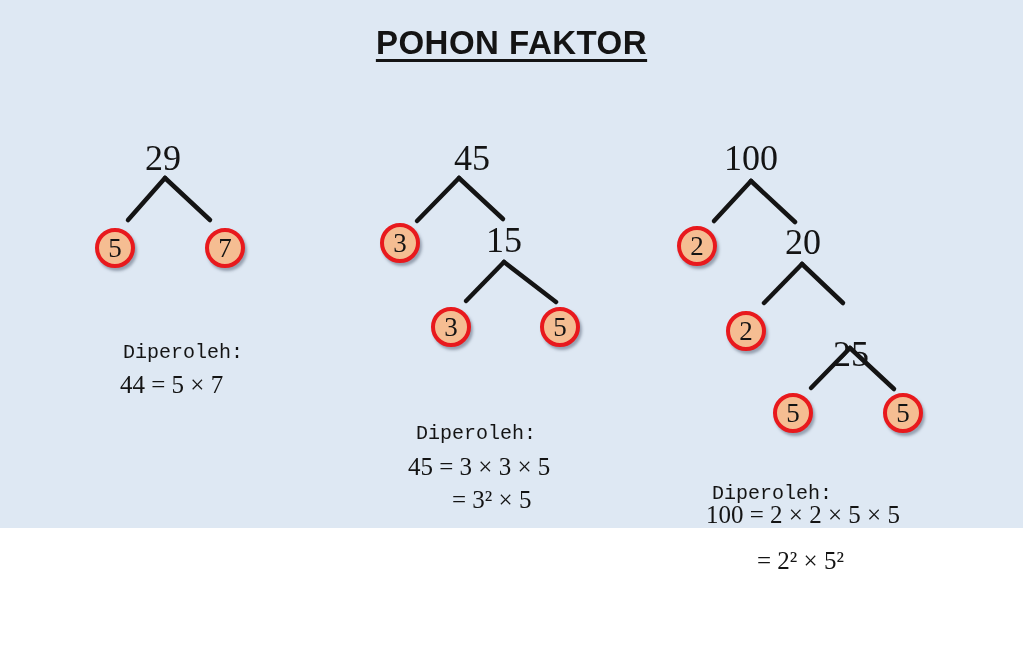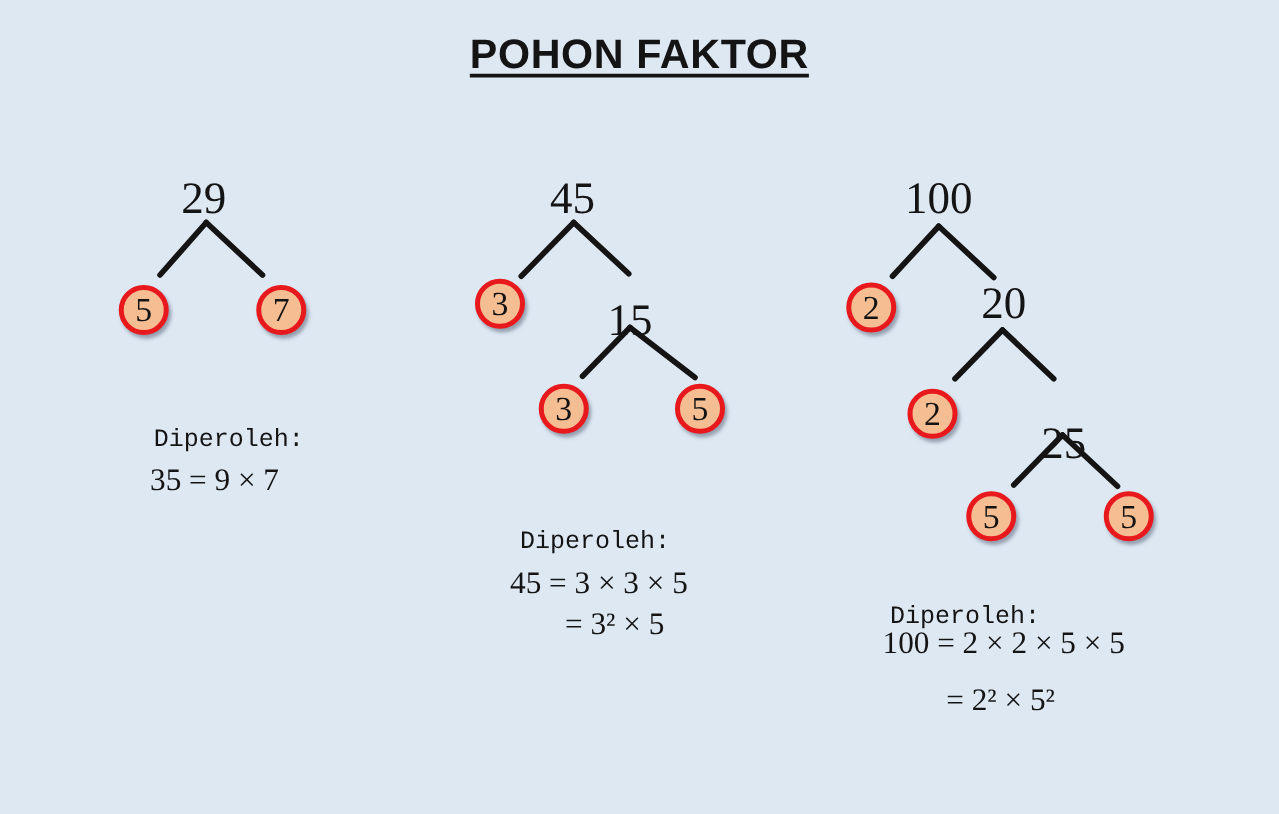--- a/index.html
+++ b/index.html
@@ -8,21 +8,21 @@
     --circle-border: #e8191d;
     --line-color: #141414;
     --text-color: #141414;
   }
   * { margin: 0; padding: 0; box-sizing: border-box; }
   html, body { width: 1023px; height: 651px; }
   body { overflow: hidden; }
   .stage {
     position: relative;
     width: 1023px;
-    height: 651px;
+    height: 528px;
     background: var(--background);
     font-family: "Liberation Sans", sans-serif;
     color: var(--text-color);
     padding-left: 40px;
   }
   .title {
     position: absolute;
     top: 24px;
     left: 0;
     width: 100%;
@@ -110,27 +110,27 @@
     <line x1="802" y1="264" x2="843" y2="303"></line>
     <line x1="850" y1="348" x2="811" y2="388"></line>
     <line x1="850" y1="348" x2="894" y2="389"></line>
   </svg>
 
   <div>
     <div class="num" style="left:163px; top:158px;">29</div>
     <div class="circle" style="left:115px; top:248px;">5</div>
     <div class="circle" style="left:225px; top:248px;">7</div>
     <div class="eq-label" style="left:123px; top:341px;">Diperoleh:</div>
-    <div class="eq-line" style="left:120px; top:371px;">35 = 9 × 7</div>
+    <div class="eq-line" style="left:120px; top:371px;">44 = 5 × 7</div>
   </div>
 
   <div>
-    <div class="num" style="left:458px; top:158px;">45</div>
+    <div class="num" style="left:472px; top:158px;">45</div>
     <div class="circle" style="left:400px; top:243px;">3</div>
-    <div class="num" style="left:504px; top:256px;">15</div>
+    <div class="num" style="left:504px; top:240px;">15</div>
     <div class="circle" style="left:451px; top:327px;">3</div>
     <div class="circle" style="left:560px; top:327px;">5</div>
     <div class="eq-label" style="left:416px; top:422px;">Diperoleh:</div>
     <div class="eq-line" style="left:408px; top:453px;">45 = 3 × 3 × 5</div>
     <div class="eq-line" style="left:452px; top:486px;">= 3² × 5</div>
   </div>
 
   <div>
     <div class="num" style="left:751px; top:158px;">100</div>
     <div class="circle" style="left:697px; top:246px;">2</div>

